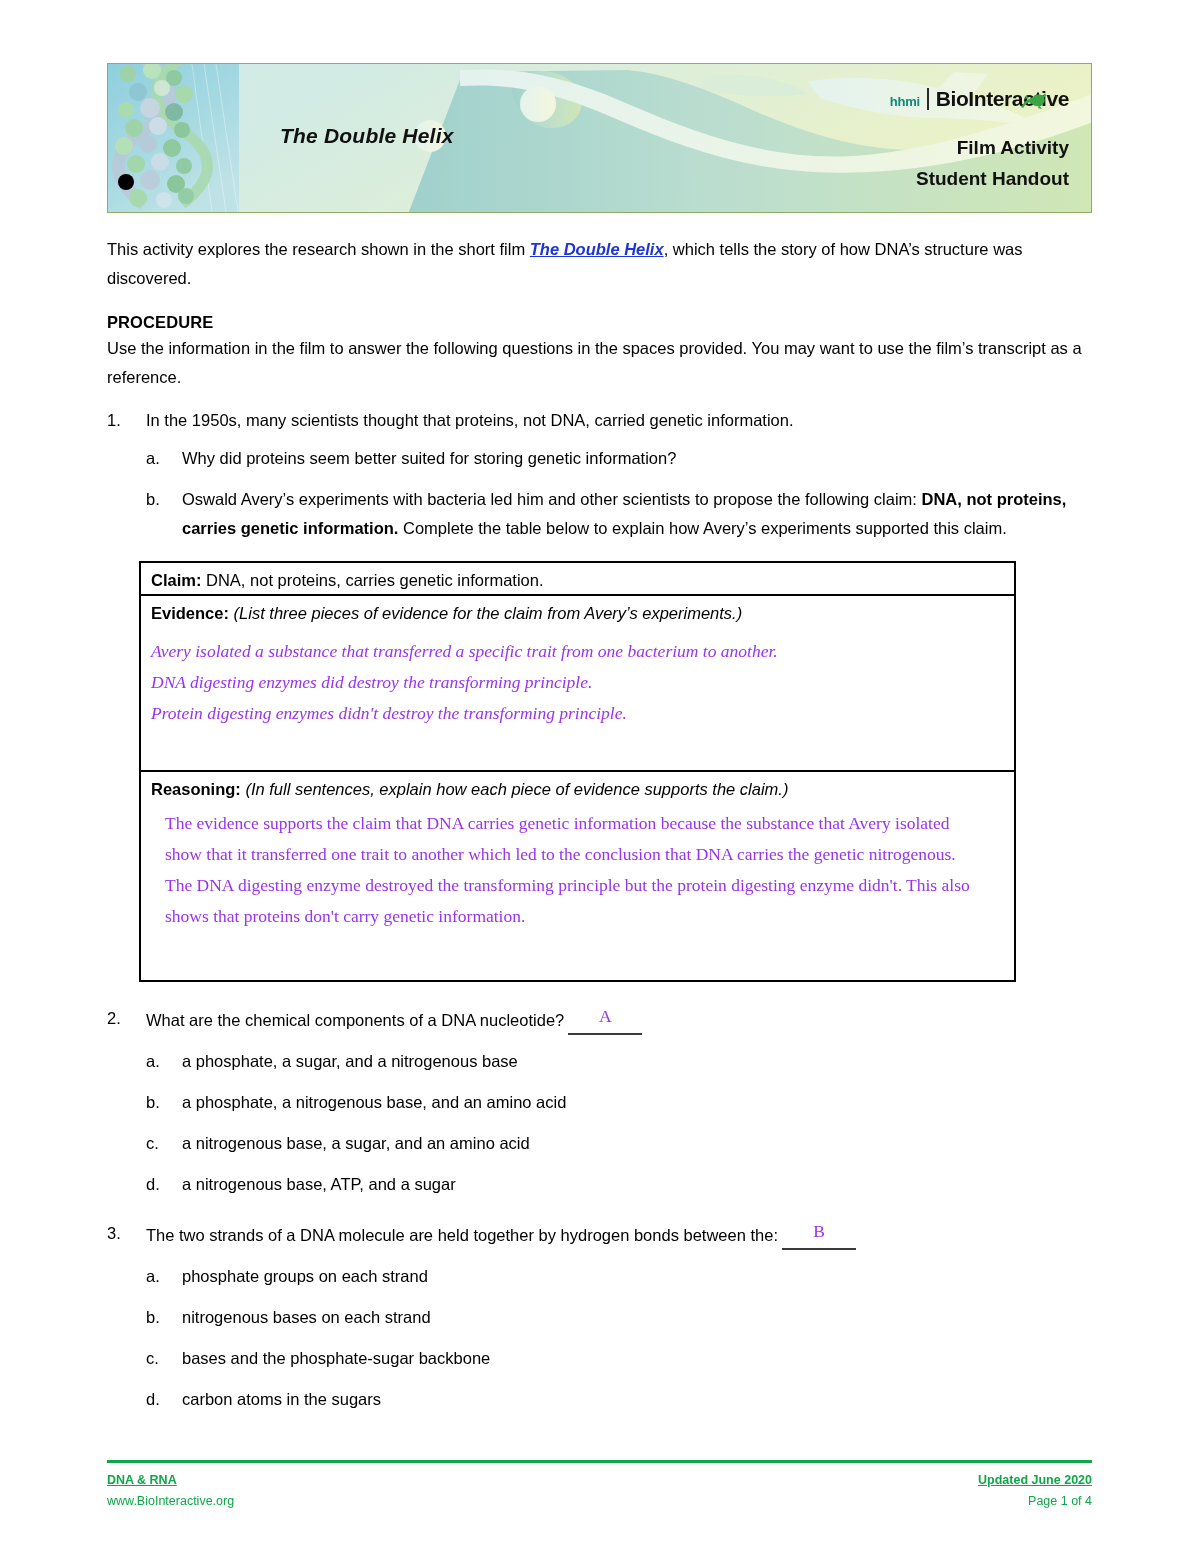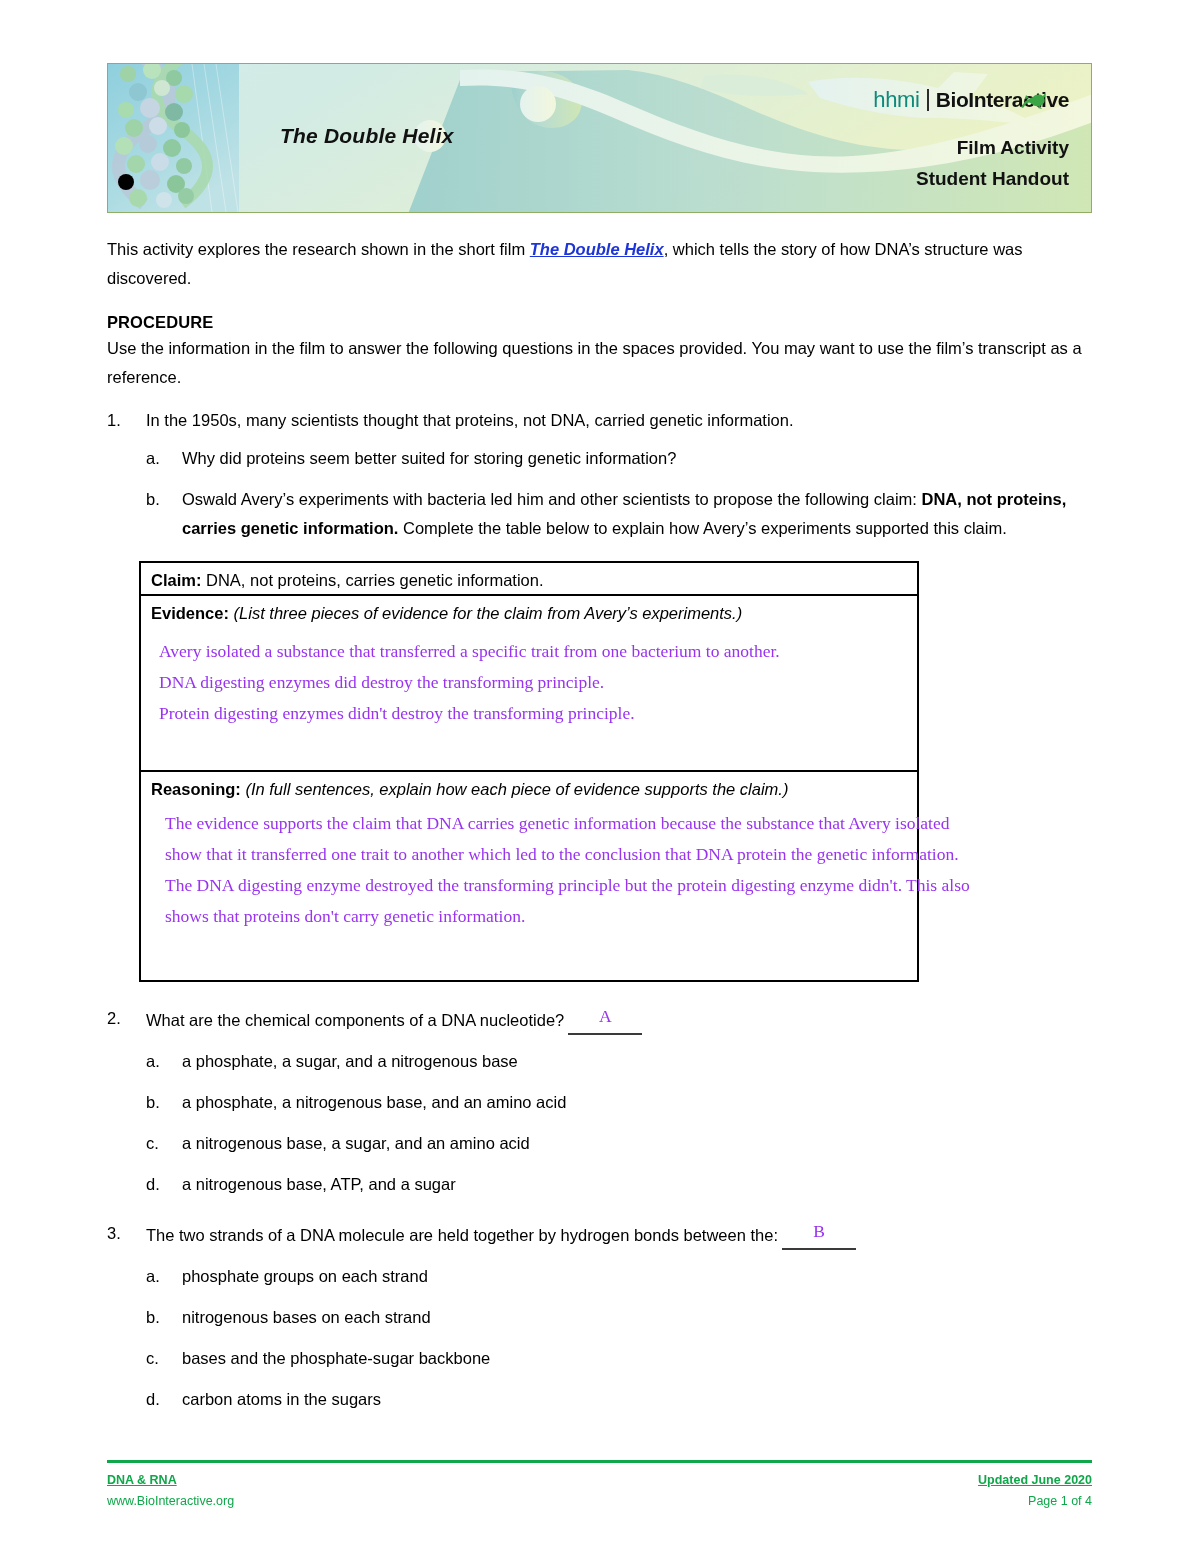--- a/index.html
+++ b/index.html
@@ -72,22 +72,22 @@
 
   .logo-block {
     position: absolute;
     right: 22px;
     top: 23px;
     text-align: right;
     white-space: nowrap;
   }
   .logo-hhmi {
     font-family: "Liberation Sans", sans-serif;
-    font-weight: normal;
-    font-size: 22px;
+    font-weight: bold;
+    font-size: 13px;
     color: #0d8a7a;
     letter-spacing: -0.3px;
     vertical-align: baseline;
   }
   .logo-divider {
     display: inline-block;
     width: 2px;
     height: 22px;
     background: #2b2b2b;
     margin: 0 7px -4px 7px;
@@ -213,21 +213,21 @@
     font-size: 17.5px;
     position: relative;
     top: -2px;
   }
 
   
   .cer-table {
     position: relative;
     margin-top: 18px;
     margin-left: 32px;
-    width: 780px;
+    width: 877px;
     border: 2px solid #000000;
     box-sizing: border-box;
     background: #ffffff;
   }
   .cer-cell {
     padding: 4px 10px 6px 10px;
     box-sizing: border-box;
   }
   .cer-claim {
     border-bottom: 2px solid #000000;
@@ -246,21 +246,21 @@
   .cer-head {
     font-family: "Liberation Sans", sans-serif;
     font-size: 16.5px;
     line-height: 26px;
   }
   .cer-head b { font-weight: bold; }
   .cer-head i { font-style: italic; }
 
   .evidence-lines {
     margin-top: 10px;
-    margin-left: 8px;
+    font-style: italic;
   }
   .evidence-lines div {
     font-family: "Liberation Serif", serif;
     color: #9933ee;
     font-size: 17.5px;
     line-height: 31px;
   }
   .reasoning-lines {
     margin-top: 6px;
     margin-left: -2px;
@@ -461,21 +461,21 @@
           <div>DNA digesting enzymes did destroy the transforming principle.</div>
           <div>Protein digesting enzymes didn't destroy the transforming principle.</div>
         </div>
       </div>
 
       <div class="cer-cell cer-reasoning">
         <div class="cer-head"><b>Reasoning:</b>
              <i>(In full sentences, explain how each piece of evidence supports the claim.)</i></div>
         <div class="reasoning-lines">
           <div>The evidence supports the claim that DNA carries genetic information because the substance that Avery isolated</div>
-          <div>show that it transferred one trait to another which led to the conclusion that DNA protein the genetic information.</div>
+          <div>show that it transferred one trait to another which led to the conclusion that DNA carries the genetic nitrogenous.</div>
           <div>The DNA digesting enzyme destroyed the transforming principle but the protein digesting enzyme didn't. This also</div>
           <div>shows that proteins don't carry genetic information.</div>
         </div>
       </div>
     </div>
 
     <div class="qrow" style="margin-top:22px;">
       <div class="qnum">2.</div>
       <div class="qtext"><span>What are the chemical components of a DNA nucleotide?</span><span class="blank"><span class="answer-letter">A</span></span></div>
     </div>

